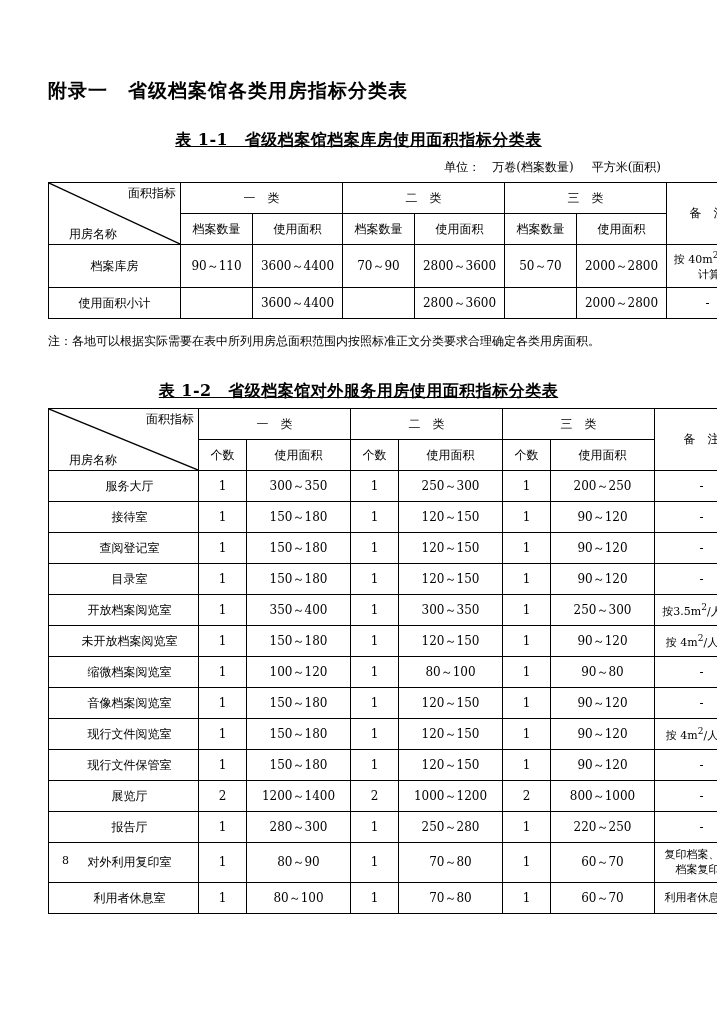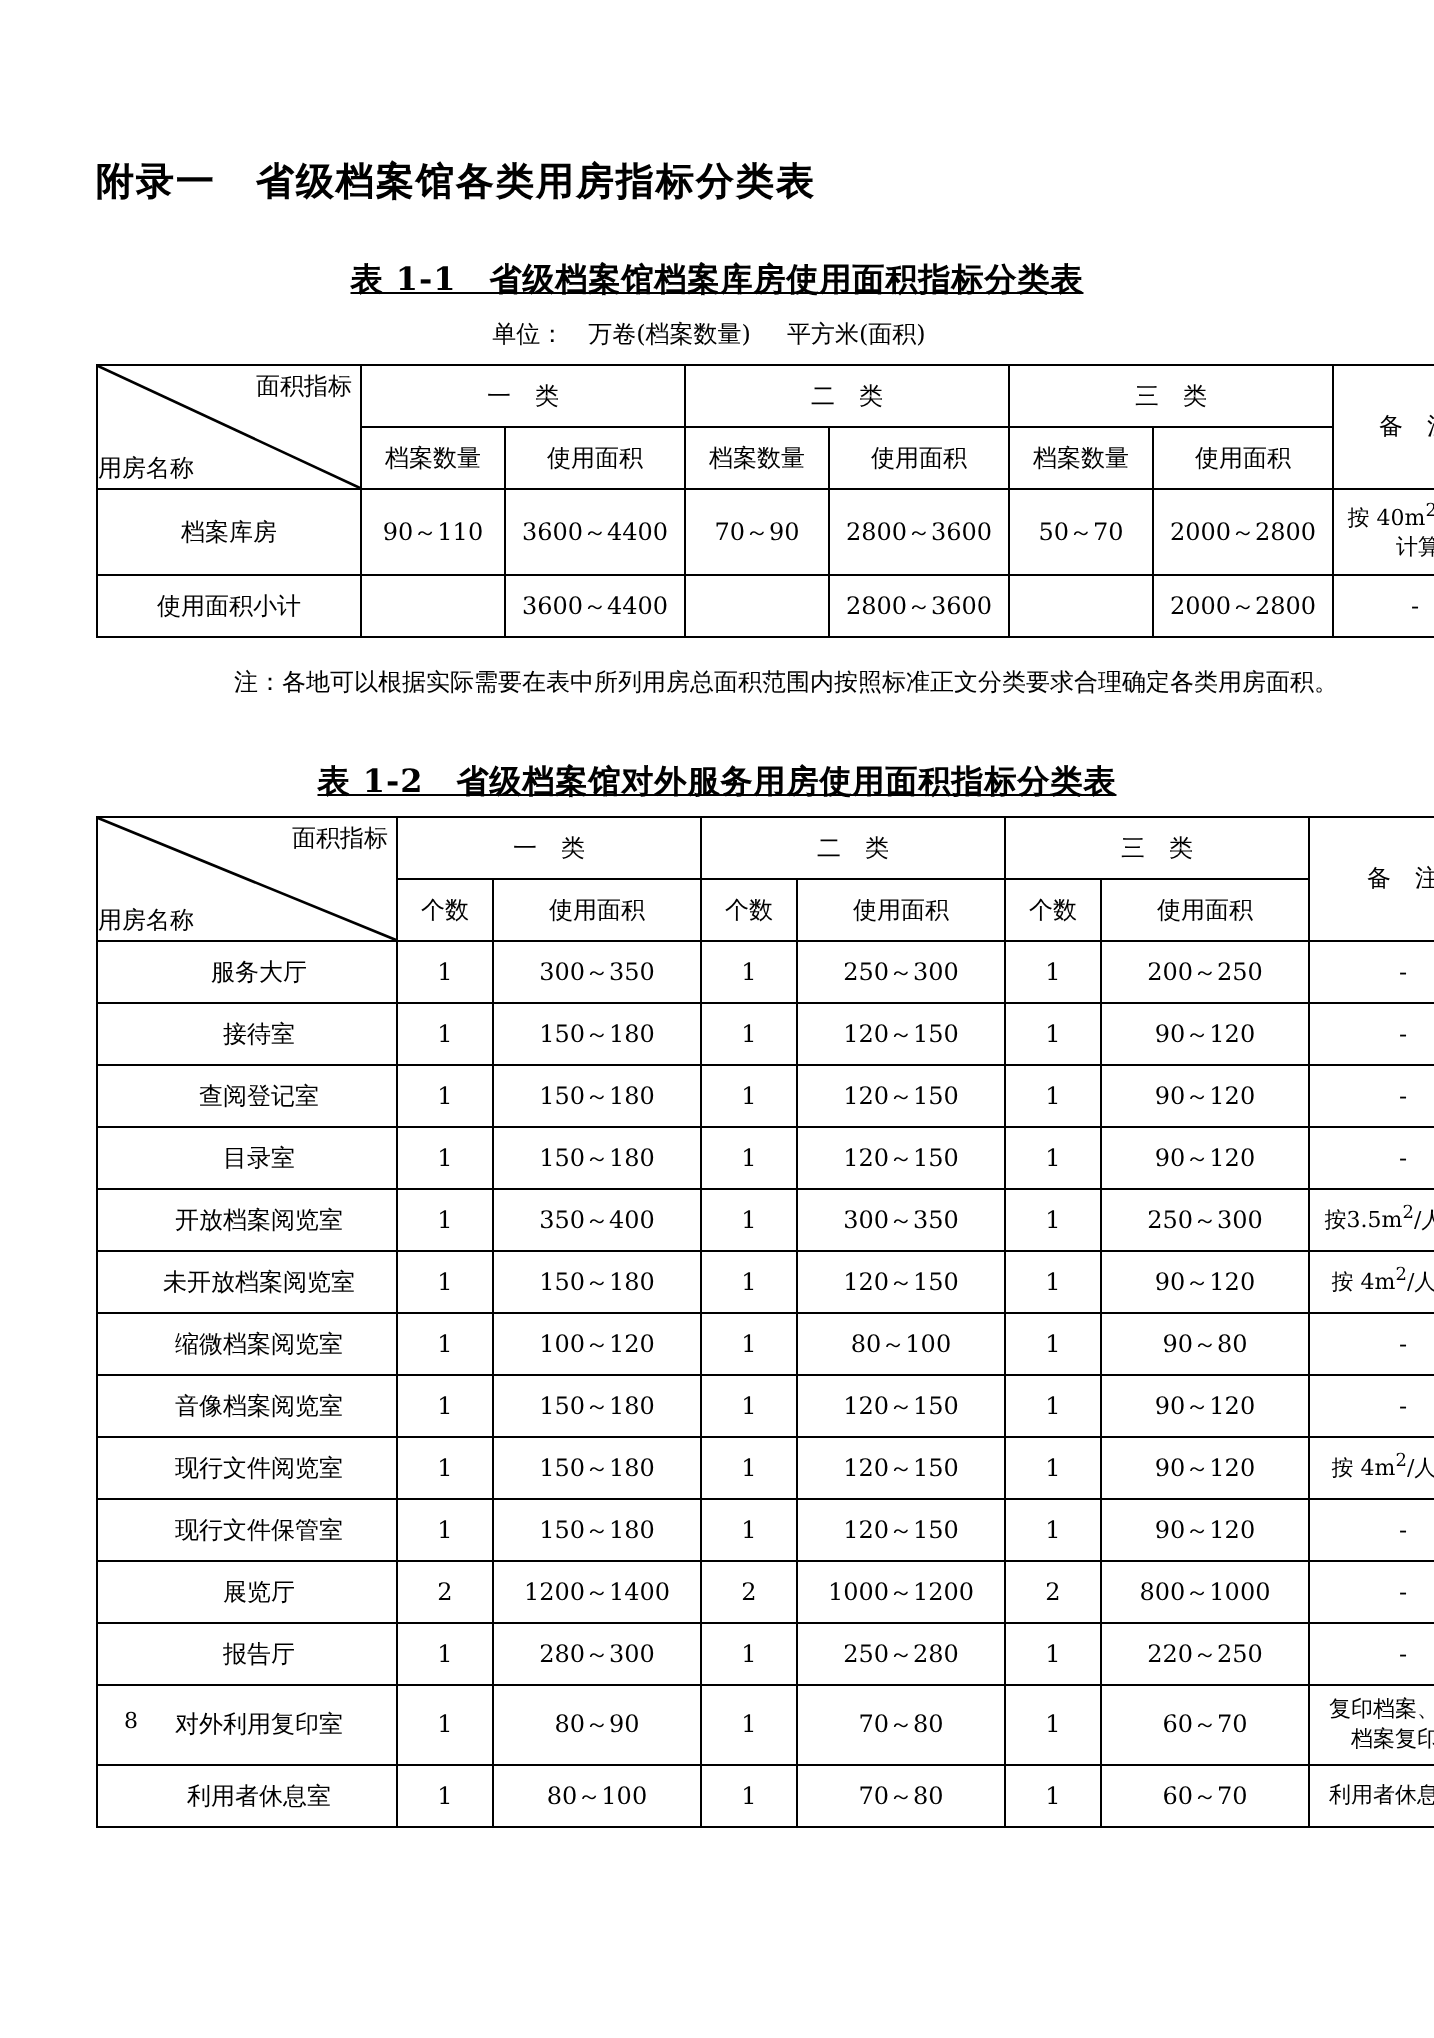--- a/index.html
+++ b/index.html
@@ -35,21 +35,21 @@
   }
   .table-caption {
     text-align: center;
     font-family: "DejaVu Serif", "Liberation Serif", serif;
     font-weight: bold;
     font-size: 16px;
     letter-spacing: 0.5px;
     text-decoration: underline;
   }
   .unit-line {
-    text-align: center;
+    text-align: right;
     font-size: 12px;
     margin-top: 8px;
     padding-right: 8px;
     font-family: "DejaVu Serif", "Liberation Serif", serif;
   }
   .unit-line .u2 {
     display: inline-block;
     margin-left: 18px;
   }
   table.grid {
@@ -80,31 +80,30 @@
     width: 100%; height: 100%;
   }
   .corner .t-right {
     position: absolute;
     right: 4px;
     top: 2px;
     font-size: 12px;
   }
   .corner .t-left {
     position: absolute;
-    left: 0;
+    left: 20px;
     bottom: 2px;
     font-size: 12px;
   }
   .note {
     font-size: 12px;
     line-height: 1.75;
     margin-top: 12px;
     font-family: "DejaVu Serif", "Liberation Serif", serif;
     text-indent: 0;
-    text-align: right;
   }
   .t1 td, .t1 th { height: 22px; }
   .t1 .rowtall td { height: 34px; }
   .small-sup { font-size: 9px; vertical-align: super; }
   .cell-name {
     text-align: left;
     padding-left: 14px !important;
   }
   .remark-left {
     text-align: left;

